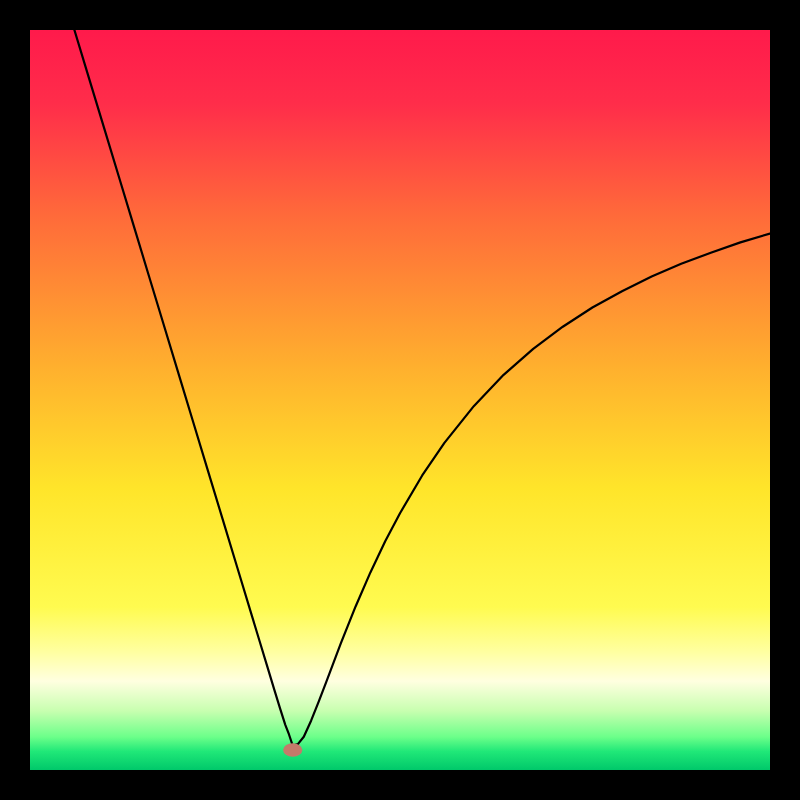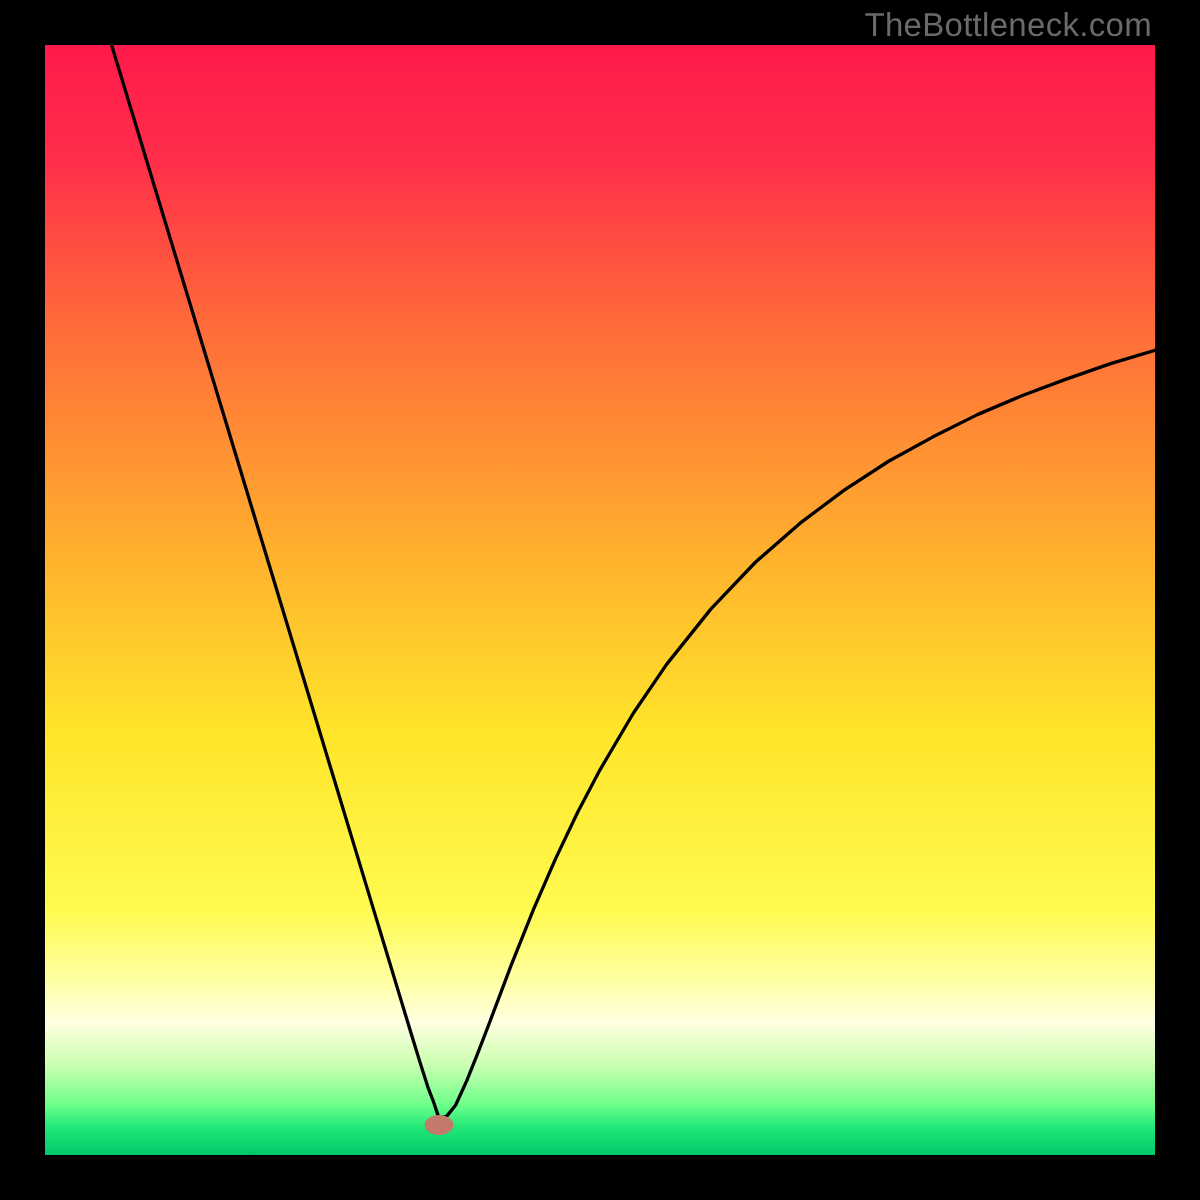--- a/index.html
+++ b/index.html
@@ -34,21 +34,20 @@
     font-weight: 500;
     letter-spacing: 0.2px;
     user-select: none;
   }
   svg { display: block; }
 </style>
 </head>
 <body>
 
 <div class="frame">
-  <div class="watermark">TheBottleneck.com</div>
 
   <div class="plot">
     <svg id="chart-svg" width="740" height="740" viewBox="0 0 740 740" preserveAspectRatio="none">
       <defs>
         <linearGradient id="bg-grad" x1="0" y1="0" x2="0" y2="1">
             <stop offset="0.00%" stop-color="#ff1a4b"></stop>
             <stop offset="10.00%" stop-color="#ff2d4a"></stop>
             <stop offset="25.00%" stop-color="#ff6a3a"></stop>
             <stop offset="45.00%" stop-color="#ffae2e"></stop>
             <stop offset="62.00%" stop-color="#ffe52a"></stop>

